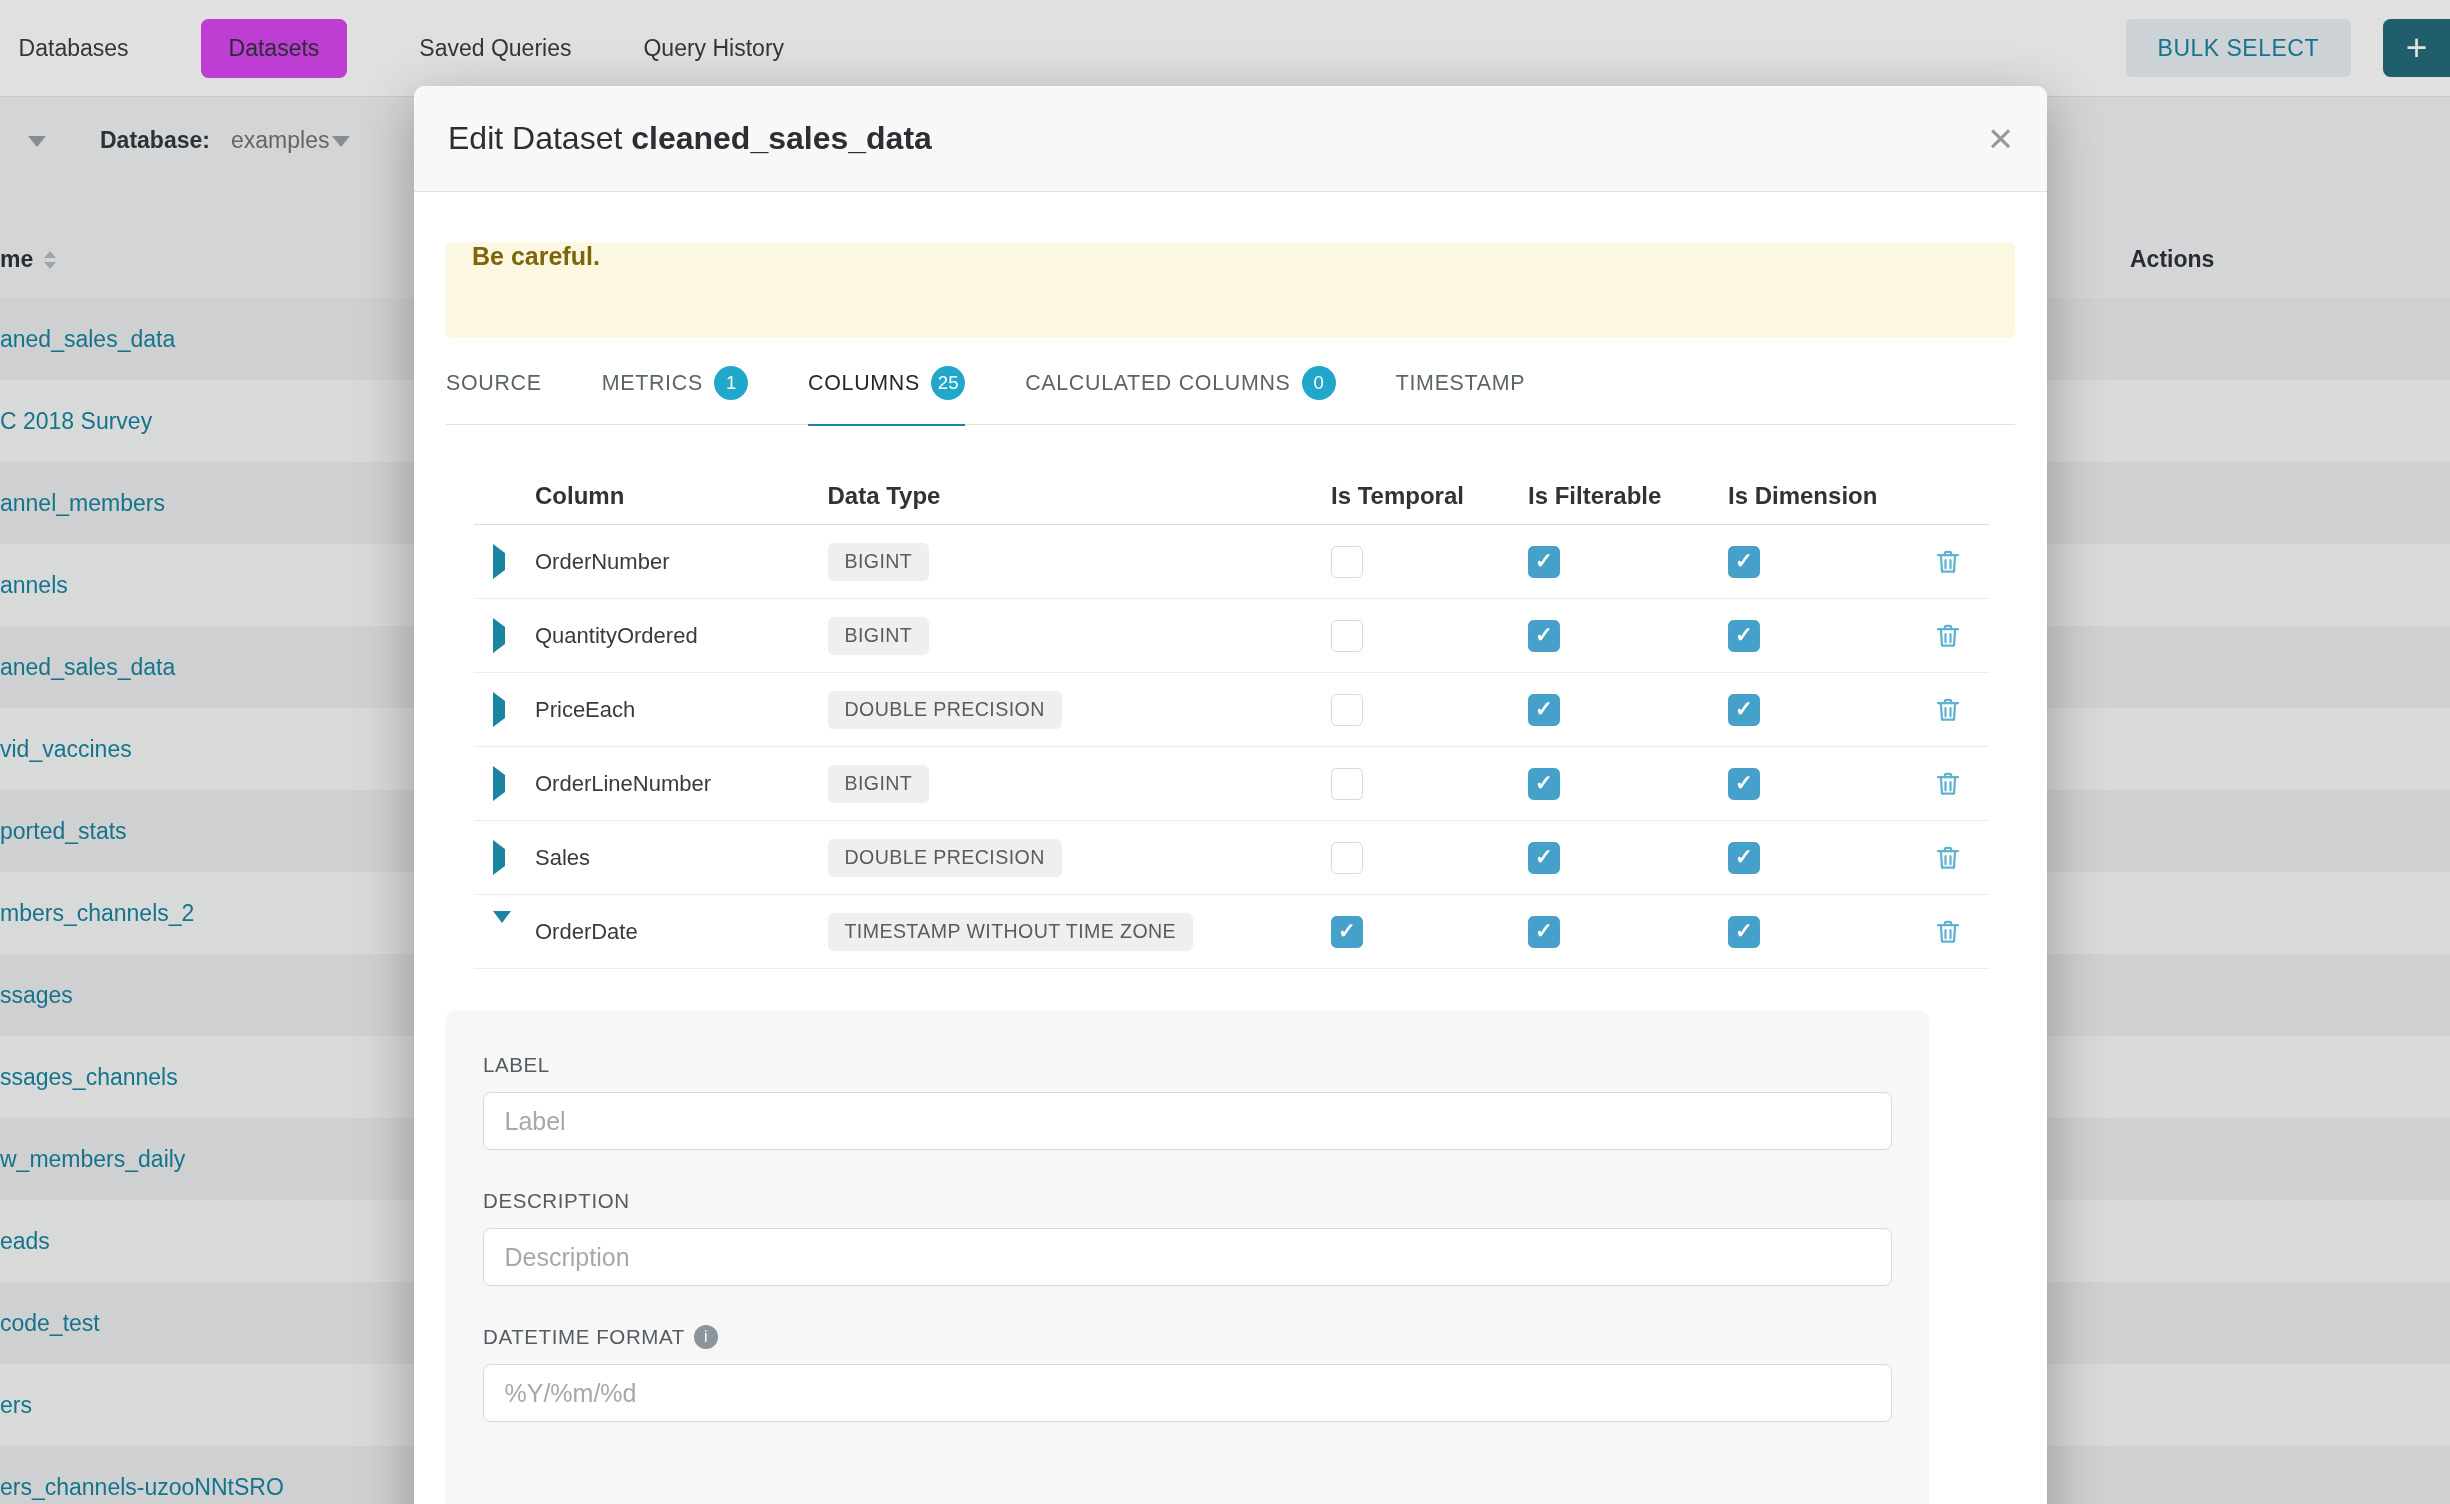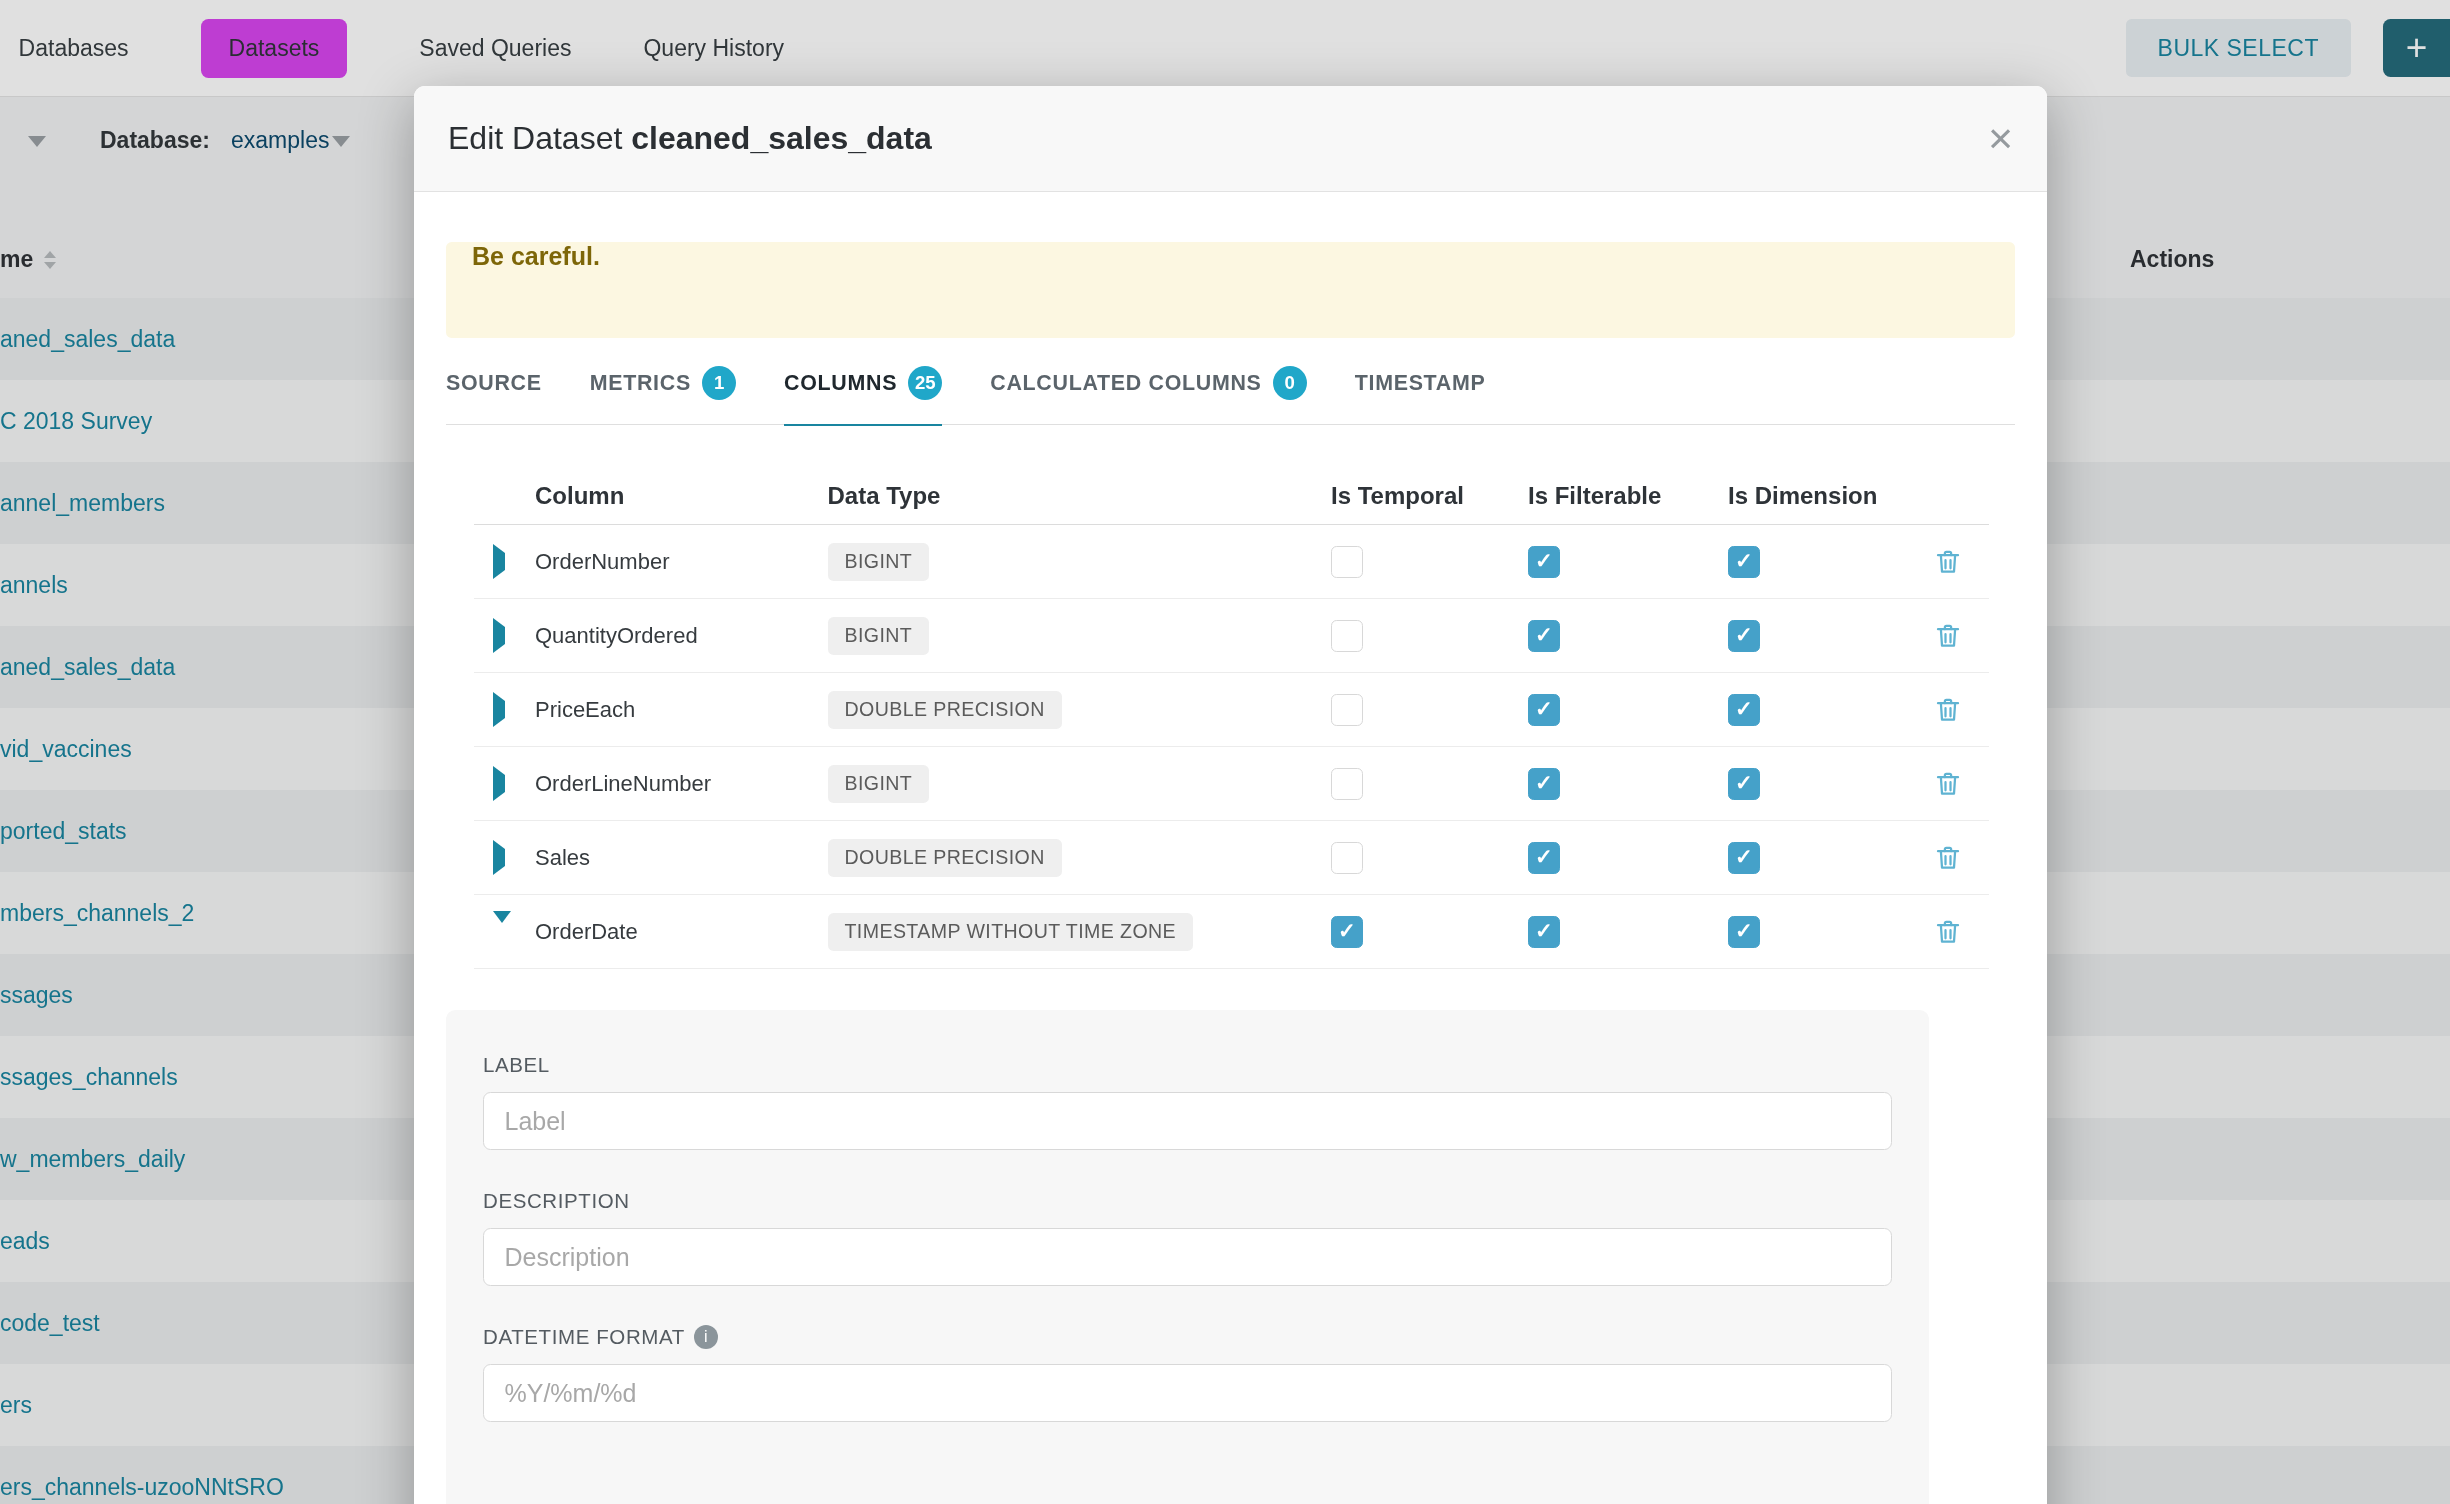--- a/index.html
+++ b/index.html
@@ -24,21 +24,21 @@
   }
   .plus-btn{
     width:67px;height:58px;background:#256b7c;border-radius:7.5px 0 0 7.5px;color:#fff;
     font-size:37px;display:flex;align-items:center;justify-content:center;
   }
 
   .filterbar{position:absolute;top:97px;left:0;width:100%;height:89px;}
   .caret-small{width:0;height:0;border-left:9.3px solid transparent;border-right:9.3px solid transparent;border-top:11.2px solid #9aa0a4;}
   .fb-caret1{position:absolute;left:28px;top:39px;}
   .fb-label{position:absolute;left:100px;top:30px;font-weight:700;color:#33383c;font-size:23px;}
-  .fb-value{position:absolute;left:231px;top:30px;color:#0c4a6e;font-size:23px;}
+  .fb-value{position:absolute;left:231px;top:30px;color:#737373;font-size:23px;}
   .fb-caret2{position:absolute;left:332px;top:39px;}
 
   .bg-header{position:absolute;top:235px;left:0;width:100%;height:52px;}
   .bg-name-h{position:absolute;left:0;top:11.2px;font-size:23px;font-weight:700;color:#2f3337;display:flex;align-items:center;}
   .sort-icon{display:inline-flex;flex-direction:column;gap:3.7px;margin-left:11.2px;}
   .sort-up{width:0;height:0;border-left:6.5px solid transparent;border-right:6.5px solid transparent;border-bottom:7.5px solid #b7bbbe;}
   .sort-down{width:0;height:0;border-left:6.5px solid transparent;border-right:6.5px solid transparent;border-top:7.5px solid #b7bbbe;}
   .bg-actions-h{position:absolute;left:2130px;top:11.2px;font-size:23px;font-weight:700;color:#2f3337;}
 
   .bg-rows{position:absolute;top:298px;left:0;width:100%;}
@@ -62,21 +62,21 @@
   .modal-title .t-bold{font-weight:700;}
   .close-btn{margin-left:auto;font-size:43px;color:#959a9e;line-height:1;}
 
   .modal-body{padding:0 32px;}
   .warning{
     margin-top:50px;height:96px;background:#fcf7e1;border-radius:5.6px;display:flex;align-items:flex-start;
     padding:0 26px;font-size:25px;color:#46494c;box-sizing:border-box;
   }
   .warning .w-bold{color:#7d6608;font-weight:700;margin-right:8.4px;white-space:nowrap;}
 
-  .tabs{margin-top:28px;display:flex;gap:48px;border-bottom:0.9px solid #dfdfdf;font-weight:bold;}
+  .tabs{margin-top:28px;display:flex;gap:60px;border-bottom:0.9px solid #dfdfdf;}
   .tab{display:flex;align-items:center;gap:11.2px;padding-bottom:24px;font-size:21.4px;letter-spacing:0.7px;color:#5b646b;white-space:nowrap;}
   .tab.active{color:#20282e;border-bottom:2.8px solid #1985a0;margin-bottom:-1.9px;}
   .badge{min-width:34px;height:34px;padding:0 5.6px;box-sizing:border-box;border-radius:17px;background:#20a7c9;color:#fff;font-size:18.6px;display:flex;align-items:center;justify-content:center;letter-spacing:0;}
 
   .cols-table{margin:43px 26px 0 28px;}
   .t-head,.t-row{display:grid;grid-template-columns:48px 298px 494px 197px 200px 196px 82px;align-items:center;}
   .t-head{height:56px;border-bottom:0.9px solid #dcdcdc;font-size:24px;font-weight:700;color:#2e3338;}
   .t-row{height:73px;border-bottom:0.9px solid #ececec;}
   .pad-name{padding-left:13px;}
   .pad-type{padding-left:7.5px;}

